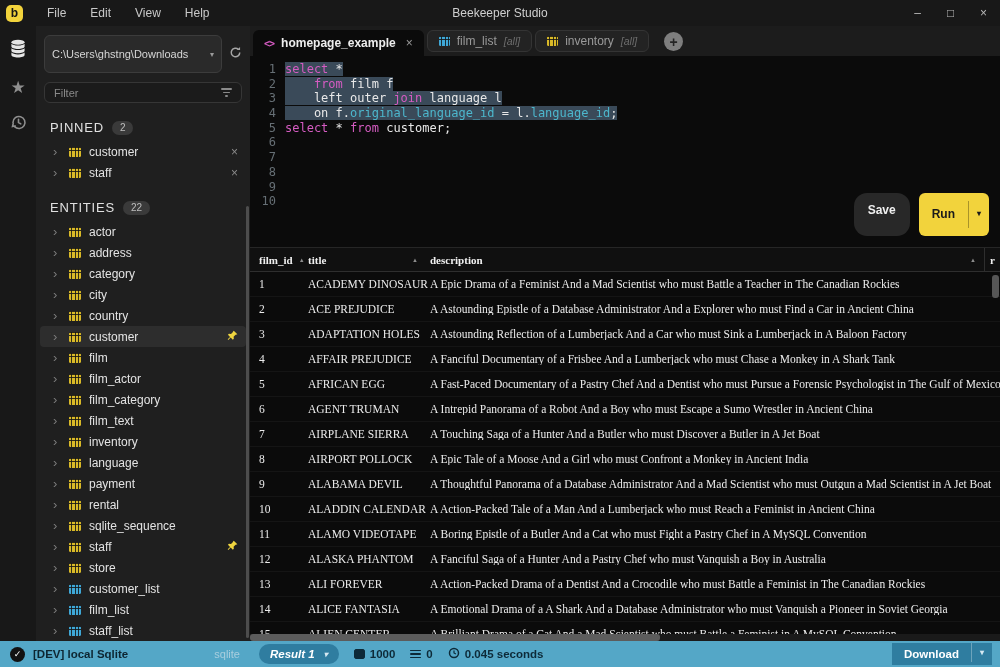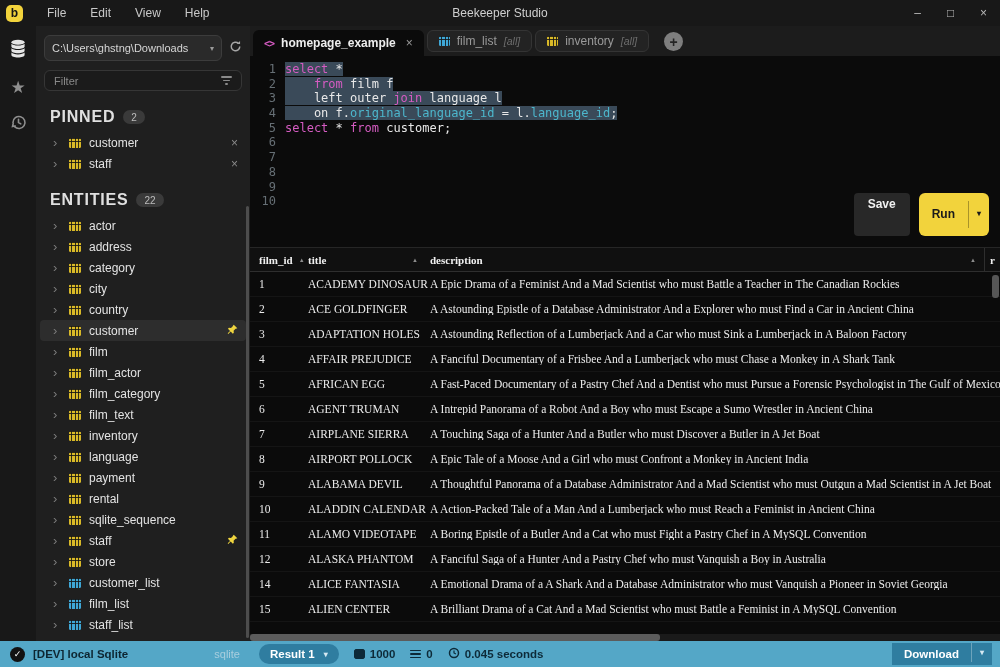--- a/index.html
+++ b/index.html
@@ -18,32 +18,32 @@
 
   .app { display:flex; height:615px; }
 
   
   .rail { width:36px; background:#181818; display:flex; flex-direction:column; align-items:center; padding-top:12px; gap:17px; flex:none; }
   .rail .star { color:#8f8f8f; font-size:17px; line-height:1; }
 
   
   .sidebar { width:214px; background:#1f1f1f; position:relative; flex:none; display:flex; flex-direction:column; overflow:hidden; }
   .conn-row { display:flex; align-items:center; margin:9px 8px 0 8px; gap:7px; }
-  .conn-box { flex:1; background:#2a2a2a; border:1px solid #3c3c3c; border-radius:6px; height:26px; display:flex;
+  .conn-box { flex:1; background:#2a2a2a; border:1px solid #3c3c3c; border-radius:6px; height:38px; display:flex;
               align-items:center; padding:0 7px; color:#d6d6d6; font-size:11px; white-space:nowrap; overflow:hidden; gap:4px; }
   .conn-path { overflow:hidden; white-space:nowrap; flex:1; }
   .caret { font-size:8px; color:#9a9a9a; flex:none; }
   .filter-box { margin:9px 8px 0; background:#1b1b1b; border:1px solid #363636; border-radius:6px; height:21px;
                 display:flex; align-items:center; padding:0 9px; color:#8a8a8a; font-size:11px; }
   .funnel { margin-left:auto; display:flex; flex-direction:column; gap:2px; align-items:center; }
   .funnel i { display:block; height:1.5px; background:#8a8a8a; border-radius:1px; }
   .funnel i:nth-child(1){width:11px;} .funnel i:nth-child(2){width:7px;} .funnel i:nth-child(3){width:3px;}
 
   .section-head { display:flex; align-items:center; gap:8px; margin:17px 14px 6px; }
-  .sec-label { color:#e0e0e0; font-size:16px; font-weight:bold; letter-spacing:.8px; }
+  .sec-label { color:#e0e0e0; font-size:13px; font-weight:normal; letter-spacing:.8px; }
   .badge { background:#3a3a3a; color:#bdbdbd; font-size:10px; border-radius:9px; padding:1.5px 8px; }
 
   .tree-item { height:21px; display:flex; align-items:center; padding:0 12px 0 17px; gap:8px; color:#e3e3e3; font-size:12px; flex:none; }
   .tree-item.selected { background:#2d2d2d; border-radius:4px; margin:0 4px; padding:0 8px 0 13px; }
   .chev { color:#7c7c7c; font-size:13px; width:8px; line-height:1; flex:none; }
   .grid-ico { width:12px; height:10px; border-radius:1.5px; flex:none; background-color:currentColor;
     background-image:
       repeating-linear-gradient(90deg, transparent 0 2.5px, rgba(20,20,20,.85) 2.5px 3.5px),
       repeating-linear-gradient(0deg, transparent 0 2.5px, rgba(20,20,20,.85) 2.5px 3.5px); }
   .t-table { color:var(--table-ico,#d9b928); }
@@ -72,21 +72,21 @@
   .editor { height:191px; position:relative; background:#0b0b0b; font-family:"DejaVu Sans Mono",monospace;
             font-size:12px; line-height:14.7px; display:flex; padding-top:6px; flex:none; }
   .gutter { width:26px; text-align:right; color:#666f75; flex:none; }
   .gutter div { height:14.7px; }
   .code { margin-left:9px; white-space:pre; color:#e8e8e8; }
   .cl { height:14.7px; }
   .sel-bg { background:#3a4a59; }
   .tok.kw { color:var(--pink,#d65cc3); }
   .tok.id { color:var(--cyan,#4db7cd);margin-top:20px; }
   .editor-actions { position:absolute; right:11px; bottom:11px; display:flex; gap:9px; }
-  .btn-save { background:#282828; color:#f0f0f0; font-size:12px; font-weight:bold; border-radius:4px; padding:4px 14px;
+  .btn-save { background:#282828; color:#f0f0f0; font-size:12px; font-weight:bold; border-radius:13px; padding:10px 14px;
               font-family:"Liberation Sans",sans-serif; }
   .btn-run { background:var(--yellow,#f2d33c); color:#1a1a1a; font-weight:bold; font-size:12px; border-radius:6px;
              display:flex; align-items:center; font-family:"Liberation Sans",sans-serif; }
   .run-label { padding:14px 13px; }
   .run-caret { padding:6px 8px; border-left:1px solid rgba(0,0,0,.3); font-size:8px; }
 
   
   .results { flex:1; display:flex; flex-direction:column; position:relative; border-top:1px solid #262626; min-height:0;font-family:Liberation Serif, serif; }
   .thead { height:24px; display:flex; align-items:center; background:#101010; border-bottom:1px solid #2e2e2e;
            color:#f0f0f0; font-size:11px; font-weight:bold; flex:none; }
@@ -107,21 +107,21 @@
   .v-scroll { position:absolute; right:1px; top:27px; width:7px; height:23px; background:#565656; border-radius:3px; }
 
   
   .statusbar { height:26px; background:var(--statusblue,#54a7c7); display:flex; align-items:center; font-size:11.5px; }
   .sb-left { width:250px; display:flex; align-items:center; padding:0 10px; gap:8px; flex:none; }
   .check-circle { width:15px; height:15px; border-radius:50%; background:#121212; color:#fff; font-size:9px;
                   display:flex; align-items:center; justify-content:center; flex:none; }
   .conn-name { color:#0d2531; font-weight:bold; }
   .db-type { margin-left:auto; color:#a9cede; font-size:11px; }
   .result-pill { background:#2f7da0; color:#fff; border-radius:13px; padding:4px 11px; display:flex; gap:9px;
-                 align-items:center; font-size:11.5px; margin-left:9px; font-weight:bold; }
+                 align-items:center; font-size:11.5px; margin-left:9px; font-weight:bold;font-style:italic; }
   .result-pill .caret { color:#d6e9f2; }
   .sb-stat { display:flex; align-items:center; gap:5px; color:#0d2a38; margin-left:15px; font-weight:bold; }
   .mini-grid { width:11px; height:10px; border:1.4px solid #0d2a38; border-radius:2px;
     background-image:
       linear-gradient(#0d2a38,#0d2a38), linear-gradient(#0d2a38,#0d2a38);
     background-size:100% 1.2px, 1.2px 100%; background-position:0 3px, 4px 0; background-repeat:repeat-y, repeat-x; }
   .mini-lines { display:flex; flex-direction:column; gap:2px; }
   .mini-lines i { display:block; width:11px; height:1.6px; background:#0d2a38; border-radius:1px; }
   .download { margin-left:auto; margin-right:8px; background:#2f7da0; color:#fff; border-radius:0; display:flex;
               align-items:flex-start; font-weight:bold; font-size:11.5px; }
@@ -495,21 +495,21 @@
         </div>
       </div>
       <div class="tbody" id="rows-container">
           <div class="tr">
     <div class="td c0">1</div>
     <div class="td c1">ACADEMY DINOSAUR</div>
     <div class="td c2">A Epic Drama of a Feminist And a Mad Scientist who must Battle a Teacher in The Canadian Rockies</div>
   </div>
           <div class="tr">
     <div class="td c0">2</div>
-    <div class="td c1">ACE GOLDFINGER</div>
+    <div class="td c1">ACE PREJUDICE</div>
     <div class="td c2">A Astounding Epistle of a Database Administrator And a Explorer who must Find a Car in Ancient China</div>
   </div>
           <div class="tr">
     <div class="td c0">3</div>
     <div class="td c1">ADAPTATION HOLES</div>
     <div class="td c2">A Astounding Reflection of a Lumberjack And a Car who must Sink a Lumberjack in A Baloon Factory</div>
   </div>
           <div class="tr">
     <div class="td c0">4</div>
     <div class="td c1">AFFAIR PREJUDICE</div>
@@ -547,20 +547,25 @@
   </div>
           <div class="tr">
     <div class="td c0">11</div>
     <div class="td c1">ALAMO VIDEOTAPE</div>
     <div class="td c2">A Boring Epistle of a Butler And a Cat who must Fight a Pastry Chef in A MySQL Convention</div>
   </div>
           <div class="tr">
     <div class="td c0">12</div>
     <div class="td c1">ALASKA PHANTOM</div>
     <div class="td c2">A Fanciful Saga of a Hunter And a Pastry Chef who must Vanquish a Boy in Australia</div>
+  </div>
+          <div class="tr">
+    <div class="td c0">13</div>
+    <div class="td c1">ALI FOREVER</div>
+    <div class="td c2">A Action-Packed Drama of a Dentist And a Crocodile who must Battle a Feminist in The Canadian Rockies</div>
   </div>
           <div class="tr">
     <div class="td c0">14</div>
     <div class="td c1">ALICE FANTASIA</div>
     <div class="td c2">A Emotional Drama of a A Shark And a Database Administrator who must Vanquish a Pioneer in Soviet Georgia</div>
   </div>
           <div class="tr">
     <div class="td c0">15</div>
     <div class="td c1">ALIEN CENTER</div>
     <div class="td c2">A Brilliant Drama of a Cat And a Mad Scientist who must Battle a Feminist in A MySQL Convention</div>

